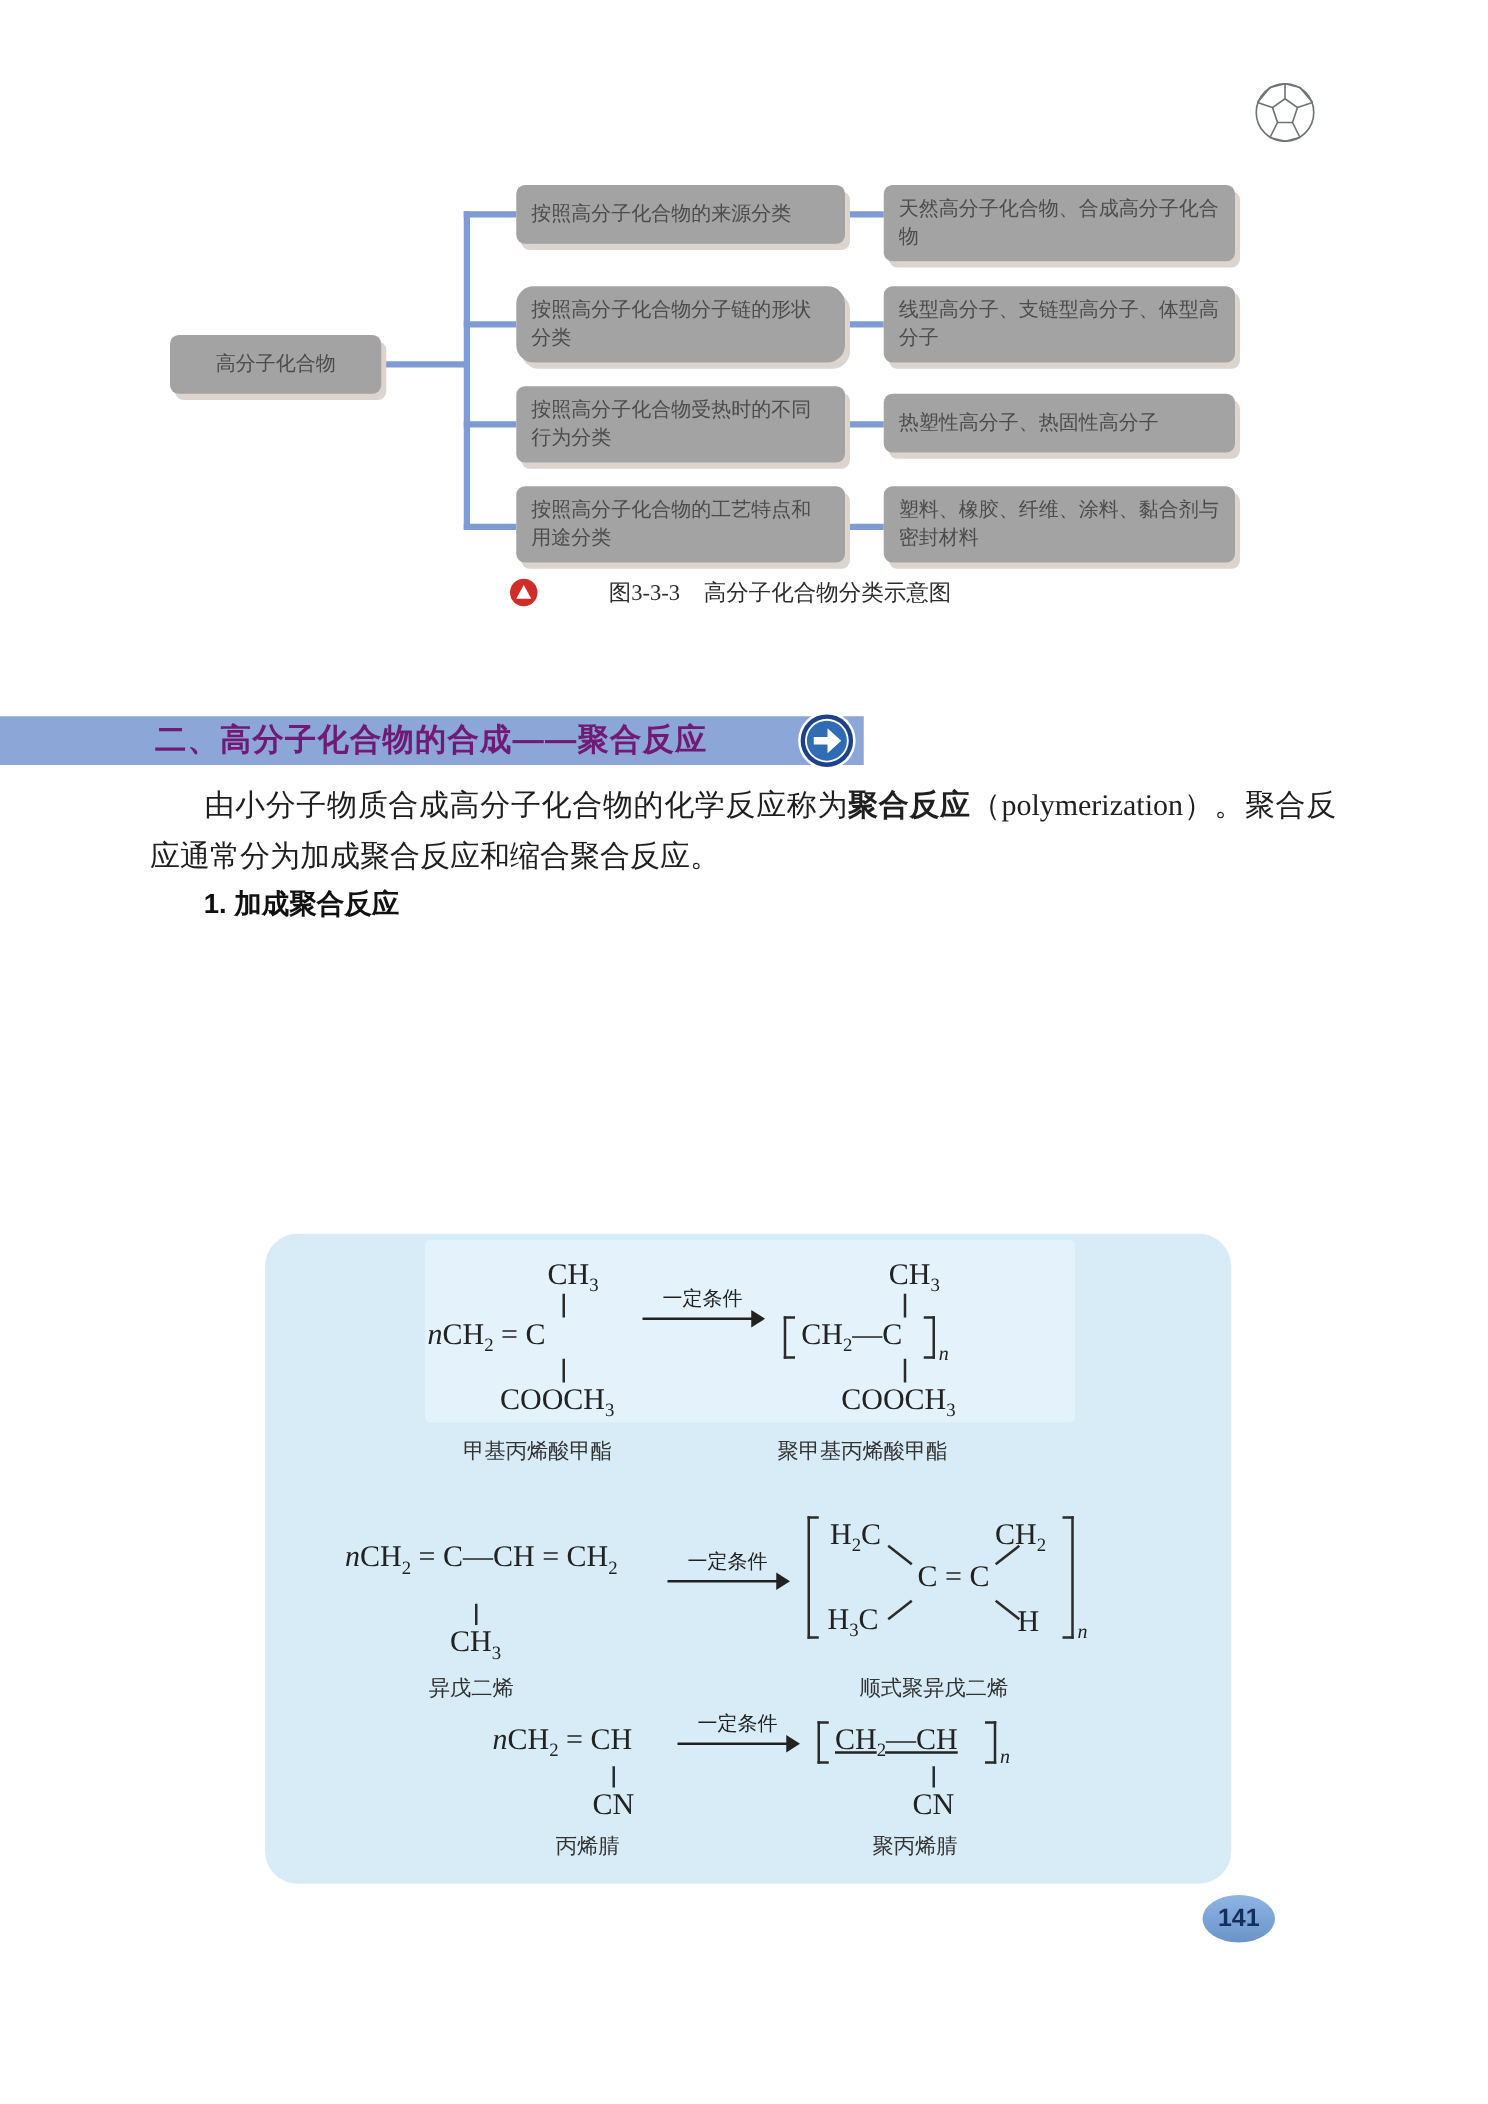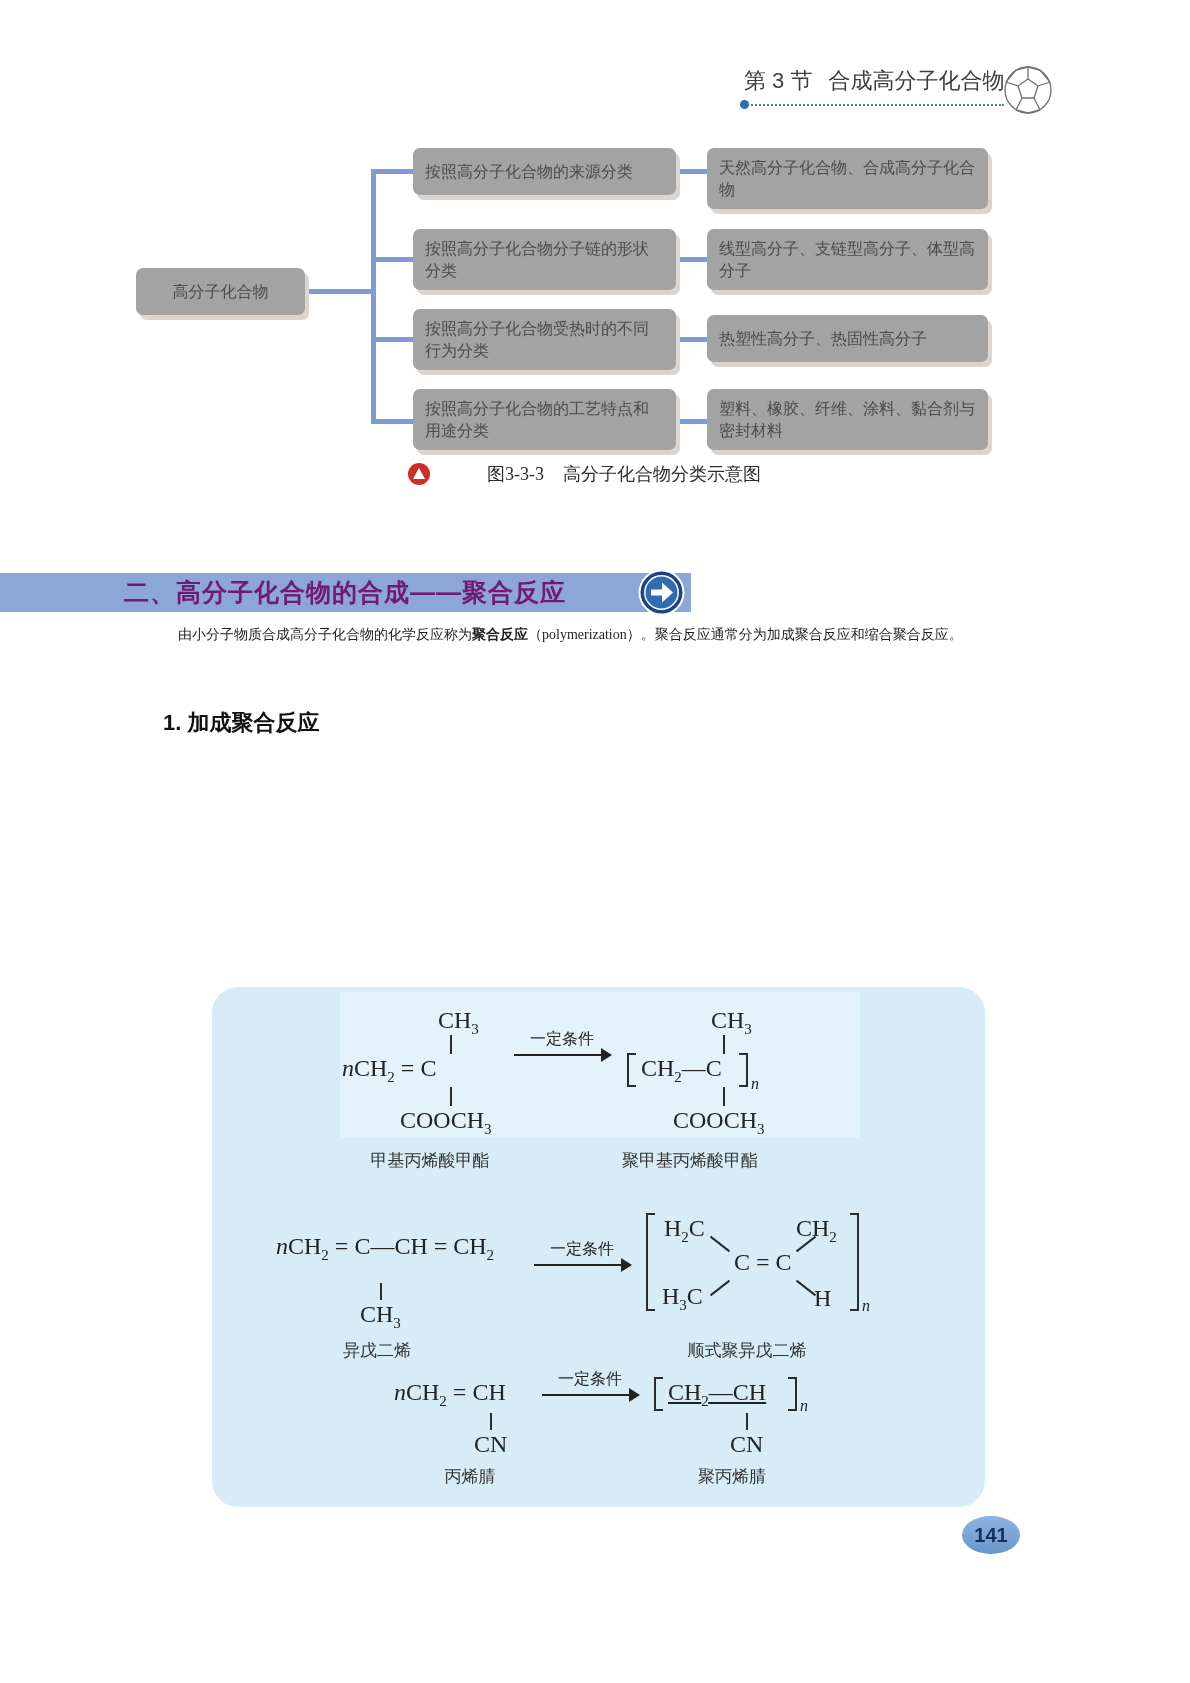--- a/index.html
+++ b/index.html
@@ -33,22 +33,22 @@
   .caption .figno{margin-right:10px;margin-left:48px;}
 
   
   .band{position:absolute;left:0;top:573px;width:691px;height:39px;background:#8ba6d7;}
   .band-title{position:absolute;left:124px;top:0;line-height:39px;font-size:25px;font-weight:bold;
               color:#701a75;letter-spacing:1px;
               font-family:"Liberation Sans","DejaVu Sans",sans-serif;}
   .band-icon{position:absolute;left:638px;top:-4px;}
 
   
-  .para{position:absolute;left:120px;width:949px;font-size:14px;line-height:41px;
-        text-align:justify;color:#1f1f1f;margin-left:15px;}
+  .para{position:absolute;left:120px;width:949px;font-size:24px;line-height:41px;
+        text-align:justify;color:#1f1f1f;}
   .para .ind{display:inline-block;width:43px;}
   .bh{font-family:"Liberation Sans","DejaVu Sans",sans-serif;font-weight:bold;}
   .subhead{position:absolute;left:163px;top:708px;font-size:22px;font-weight:bold;color:#111;
            font-family:"Liberation Sans","DejaVu Sans",sans-serif;}
 
   
   .panel{position:absolute;left:212px;top:987px;width:773px;height:520px;background:#d8ecf7;
          border-radius:26px;}
   .innerbox{position:absolute;left:128px;top:5px;width:520px;height:146px;background:#e4f2fb;
             border-radius:4px;}
@@ -75,26 +75,20 @@
   .badge{position:absolute;left:962px;top:1516px;width:58px;height:38px;border-radius:50%;
          background:linear-gradient(180deg,#8db4e4,#6a94c8);display:flex;align-items:center;
          justify-content:center;font-size:20px;font-weight:bold;color:#142f5c;
          font-family:"Liberation Sans","DejaVu Sans",sans-serif;}
 </style>
 </head>
 <body>
 
 <div class="page">
 
-  <div class="header">
-    <div class="header-line">
-      <span class="sec">第 3 节</span><span>合成高分子化合物</span>
-    </div>
-    <span class="header-dot"></span>
-  </div>
   <div class="fullerene">
     <svg width="52" height="52" viewBox="0 0 52 52" fill="none" stroke="#6f7377" stroke-width="1.3">
       <circle cx="26" cy="26" r="23"></circle>
       <polygon points="26,15 36,22 32,34 20,34 16,22"></polygon>
       <line x1="26" y1="15" x2="26" y2="3"></line>
         <line x1="36" y1="22" x2="48" y2="18"></line>
       <line x1="32" y1="34" x2="38" y2="46"></line>
         <line x1="20" y1="34" x2="14" y2="46"></line>
       <line x1="16" y1="22" x2="4" y2="18"></line>
       <polyline points="26,3 14,6 4,18"></polyline>
@@ -112,21 +106,21 @@
     <div class="conn" style="left:371px;top:337px;width:42px;height:5px;"></div>
     <div class="conn" style="left:371px;top:419px;width:42px;height:5px;"></div>
     <div class="conn" style="left:676px;top:169px;width:31px;height:5px;"></div>
     <div class="conn" style="left:676px;top:257px;width:31px;height:5px;"></div>
     <div class="conn" style="left:676px;top:337px;width:31px;height:5px;"></div>
     <div class="conn" style="left:676px;top:419px;width:31px;height:5px;"></div>
 
     <div class="box" style="left:136px;top:268px;width:169px;height:47px;justify-content:center;">高分子化合物</div>
 
     <div class="box" style="left:413px;top:148px;width:263px;height:47px;">按照高分子化合物的来源分类</div>
-    <div class="box" style="left:413px;top:229px;width:263px;height:61px;">按照高分子化合物分子链的形状分类</div>
+    <div class="box" style="left:413px;top:229px;width:263px;height:61px;border-radius:14px;">按照高分子化合物分子链的形状分类</div>
     <div class="box" style="left:413px;top:309px;width:263px;height:61px;">按照高分子化合物受热时的不同行为分类</div>
     <div class="box" style="left:413px;top:389px;width:263px;height:61px;">按照高分子化合物的工艺特点和用途分类</div>
 
     <div class="box" style="left:707px;top:148px;width:281px;height:61px;">天然高分子化合物、合成高分子化合物</div>
     <div class="box" style="left:707px;top:229px;width:281px;height:61px;">线型高分子、支链型高分子、体型高分子</div>
     <div class="box" style="left:707px;top:315px;width:281px;height:47px;">热塑性高分子、热固性高分子</div>
     <div class="box" style="left:707px;top:389px;width:281px;height:61px;">塑料、橡胶、纤维、涂料、黏合剂与密封材料</div>
   </div>
 
   <div class="caption">

